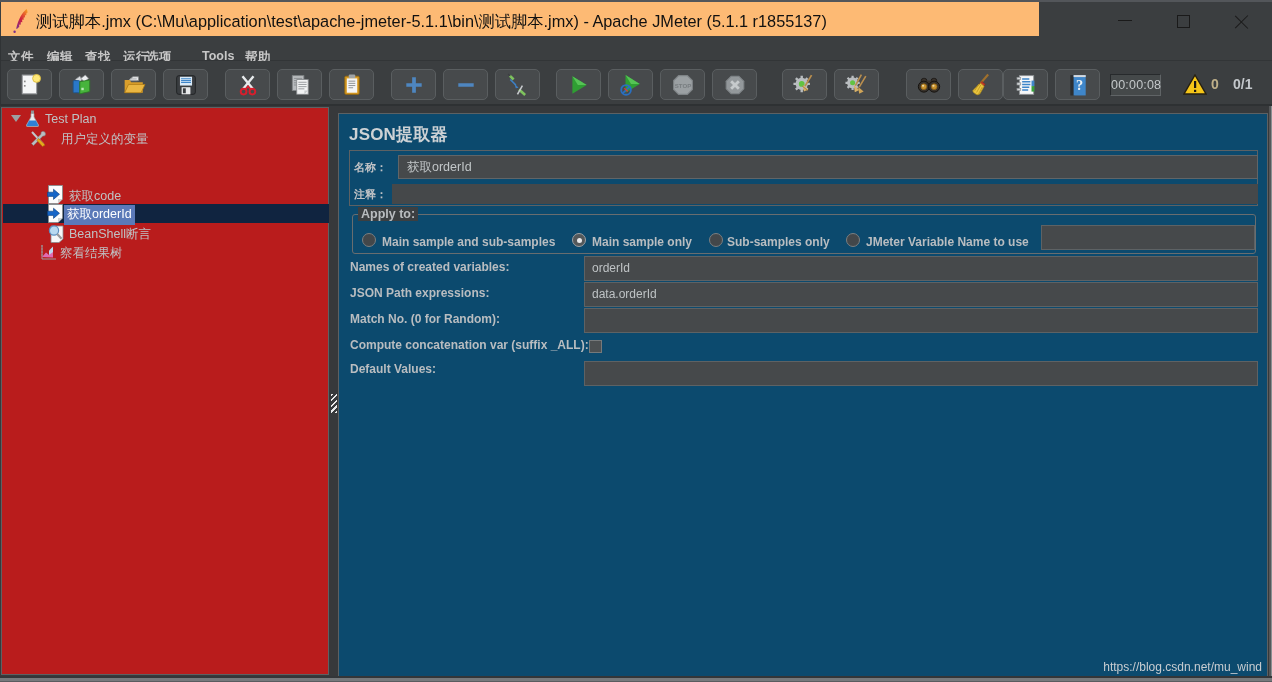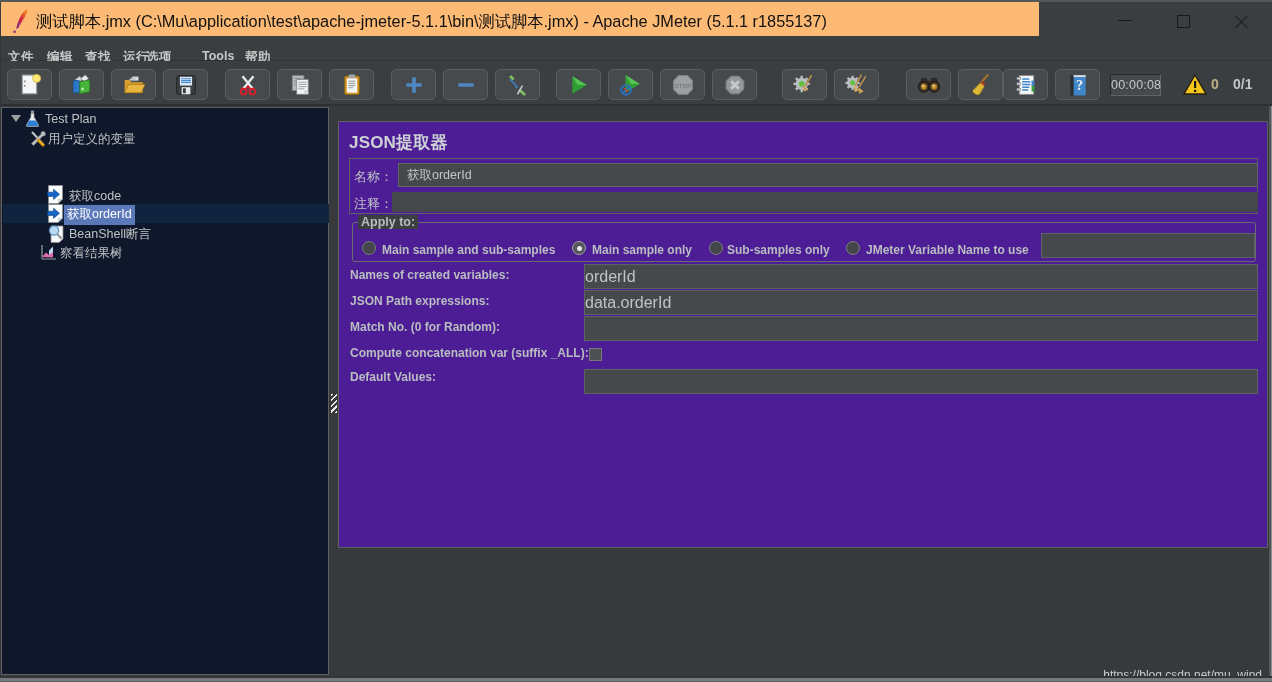--- a/index.html
+++ b/index.html
@@ -28,47 +28,47 @@
 .tbtn svg { position:absolute; left:50%; top:50%; transform:translate(-50%,-50%) scale(1.1); }
 #timerbox { position:absolute; left:1110px; top:13px; width:51px; height:22px; background:#45494a;
   border:1px solid #272a2c; border-right-color:#606466; border-bottom-color:#606466;
   color:#c3c7c9; font-size:12.5px; text-align:center; line-height:20px; letter-spacing:0.2px; }
 #warnicon { position:absolute; left:1183px; top:13px; }
 #warncount { position:absolute; left:1211px; top:15px; font-size:14px; font-weight:bold; color:#bfb089; }
 #ratio { position:absolute; left:1233px; top:15px; font-size:14px; font-weight:bold; color:#c3c7cb; }
 
 
 #mainarea { position:absolute; left:0; top:106px; width:1272px; height:576px; background:#37393b; }
-#treepanel { position:absolute; left:1px; top:1px; width:328px; height:568px; background:#0f172a; border:1px solid #5d6163; }
+#treepanel { position:absolute; left:1px; top:1px; width:328px; height:568px; background:#b91c1c; border:1px solid #5d6163; }
 #grip { position:absolute; left:331px; top:288px; width:6px; height:19px;
   background:repeating-linear-gradient(135deg, #e8e8e8 0 1.5px, transparent 1.5px 4px); }
-#rightpanel { position:absolute; left:338px; top:15px; width:930px; height:427px; background:#4c1d95; border:1px solid #5d6163; }
+#rightpanel { position:absolute; left:338px; top:7px; width:930px; height:570px; background:#0c4a6e; border:1px solid #5d6163; }
 #rightedge { position:absolute; left:1269px; top:0; width:3px; height:576px; background:#55585a; border-right:1.5px solid #8b8f92; }
 
 
 .trow { position:absolute; left:1px; width:326px; height:19px; }
 .trow .arr { position:absolute; top:6px; width:0; height:0; border-left:5.5px solid transparent; border-right:5.5px solid transparent; border-top:7px solid #9ca0a2; }
 .trow .lbl { position:absolute; top:2.5px; font-size:12.5px; color:#bfc2c4; white-space:nowrap; }
 .trow svg { position:absolute; top:1px; }
 #selrow { background:#102440; }
 #selrow .lbl { background:#5b79b8; color:#ffffff; padding:1.5px 3px; left:61px; top:0.5px; }
 
 
 #rp-title { position:absolute; left:10px; top:9px; font-size:17px; font-weight:bold; color:#ced2d5; letter-spacing:0.2px; }
 #namebox { position:absolute; left:10px; top:36px; width:909px; height:56px; border:1px solid #5d6163; }
-.cjklabel { position:absolute; font-size:13px; font-weight:normal; color:#c0c3c6; }
+.cjklabel { position:absolute; font-size:11px; font-weight:bold; color:#c0c3c6; }
 #fld-name { position:absolute; left:48px; top:4px; width:860px; height:24px; background:#46494b; border:1px solid #616567; color:#c2c6c8; font-size:12.5px; line-height:22px; padding-left:8px; }
 #fld-comment { position:absolute; left:42px; top:33px; width:866px; height:20px; background:#45484a; color:#c2c6c8; font-size:12.5px; }
 #applybox { position:absolute; left:13px; top:100px; width:904px; height:40px; border:1px solid #696d6f; border-radius:3px; }
 #applylabel { position:absolute; left:19px; top:93px; font-size:12.5px; font-weight:bold; color:#b9bdc0; background:#3c3f41; padding:0 3px; }
 .radio { position:absolute; width:14px; height:14px; border-radius:50%; background:#43474a; border:1px solid #7b7f81; }
 .radio.sel { border-color:#9da1a5; background:#54585a; }
 .radio.sel:after { content:""; position:absolute; left:3.5px; top:3.5px; width:5px; height:5px; border-radius:50%; background:#e8eaec; }
 .blbl { position:absolute; font-size:12px; font-weight:bold; color:#b9bdc0; white-space:nowrap; }
-.tfield { position:absolute; left:245px; width:674px; height:25px; background:#46494b; border:1px solid #5e6264; color:#bfc3c5; font-size:16px; line-height:23px; }
+.tfield { position:absolute; left:245px; width:674px; height:25px; background:#46494b; border:1px solid #5e6264; color:#bfc3c5; font-size:12px; line-height:23px; padding-left:7px; }
 #chk { position:absolute; left:250px; top:226px; width:13px; height:13px; background:#4c5052; border:1px solid #75797b; }
 #watermark { position:absolute; right:5px; top:546px; font-size:12px; color:#c9cdd1; }
 </style>
 </head>
 <body>
 <div id="app">
   <div id="topstrip"></div>
   <div id="titlebar">
     <svg id="feather" style="position:absolute;left:11px;top:6px" width="18" height="26" viewBox="0 0 18 26">
       <defs>
@@ -300,21 +300,21 @@
           <path d="M5.2 10.5 H11.8 L14.2 15 Q14.8 16 13.3 16 H3.7 Q2.3 16 2.9 15 Z" fill="#2f7fd4"></path>
         </svg>
         <span class="lbl" style="left:42px">Test Plan</span>
       </div>
       <div class="trow" style="top:20px">
         <svg style="left:26px" width="19" height="19" viewBox="0 0 19 19">
           <path d="M3 3 L14.5 15.5" stroke="#c3c7ca" stroke-width="2"></path>
           <path d="M13.5 2.5 Q16.5 2 16.5 5 Q16.5 7.5 13.8 7 L4.5 16.5 L2.5 14.5 L12 5.3 Q11.5 2.8 13.5 2.5 Z" fill="#b9bec1" stroke="#85898c" stroke-width="0.6"></path>
           <path d="M9.5 9.5 L16 16 L13.5 17.5 L8 11.5 Z" fill="#e8a81c" stroke="#a8770a" stroke-width="0.6"></path>
         </svg>
-        <span class="lbl" style="left:45px">用户定义的变量</span>
+        <span class="lbl" style="left:58px">用户定义的变量</span>
       </div>
       <div class="trow" style="top:77px">
         <svg style="left:43px;top:0" width="19" height="19" viewBox="0 0 19 19">
           <path d="M2.5 0.5 H16.5 V14 L12 18.5 H2.5 Z" fill="#fbfcfd" stroke="#8a8d90" stroke-width="0.9"></path>
           <path d="M12 18.5 L16.5 14 H12 Z" fill="#cfd2d4"></path>
           <path d="M1.5 7.2 H7.5 V4.2 L13.5 9.3 L7.5 14.4 V11.4 H1.5 Z" fill="#1565c8" stroke="#0e3f7e" stroke-width="0.6"></path>
         </svg>
         <span class="lbl" style="left:66px">获取code</span>
       </div>
       <div class="trow" id="selrow" style="top:96px">

